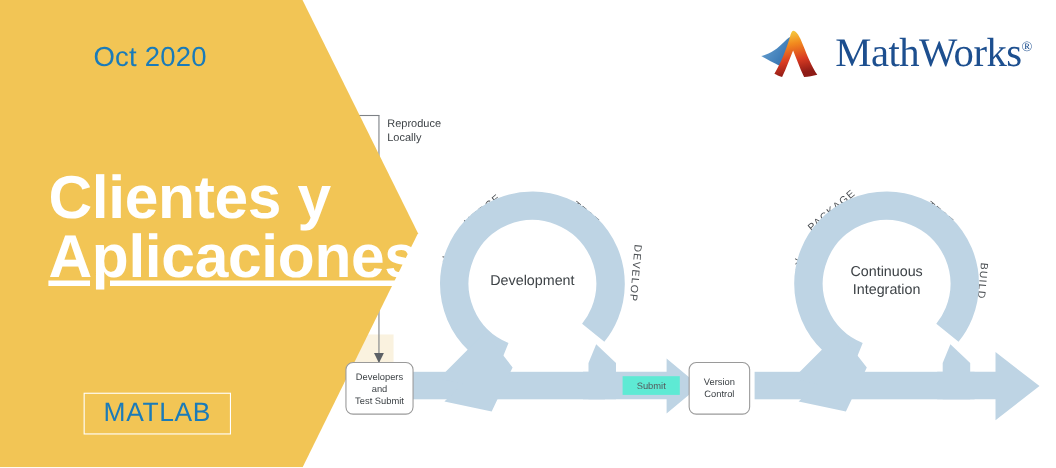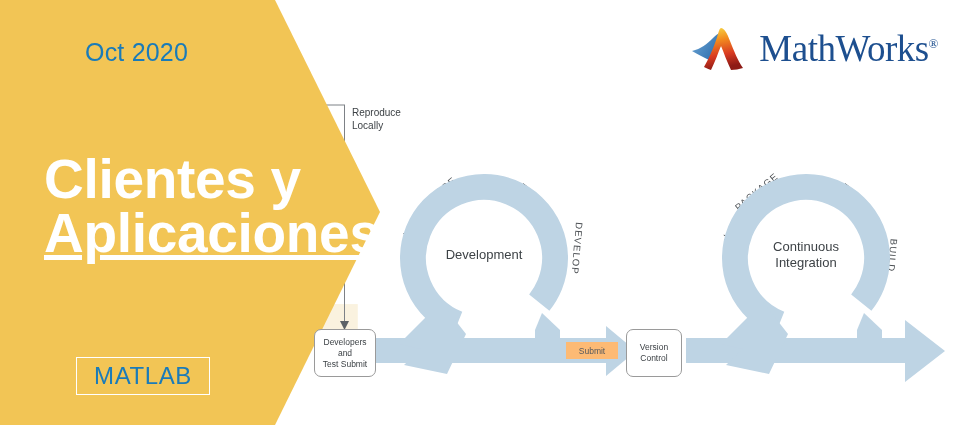--- a/index.html
+++ b/index.html
@@ -68,21 +68,21 @@
     text-align:center;line-height:16px;white-space:nowrap;
   }
   .box{
     position:absolute;border:1px solid #9a9a9a;border-radius:7px;
     background:#fff;box-sizing:border-box;
     display:flex;align-items:center;justify-content:center;
     text-align:center;font-size:8.5px;color:#3d4246;line-height:11px;
     z-index:7;
   }
   .pill{
-    position:absolute;background:#fdba74;
+    position:absolute;background:#5eead4;
     display:flex;align-items:center;justify-content:center;
     font-size:8.5px;color:#55595d;z-index:7;
   }
   .note{
     position:absolute;font-size:10px;color:#3d4246;line-height:13px;
     white-space:nowrap;z-index:7;
   }
 </style>
 </head>
 <body>

